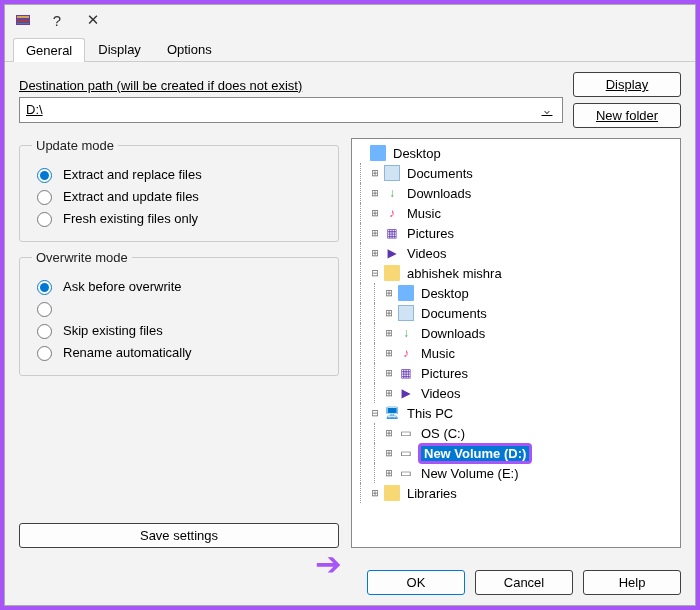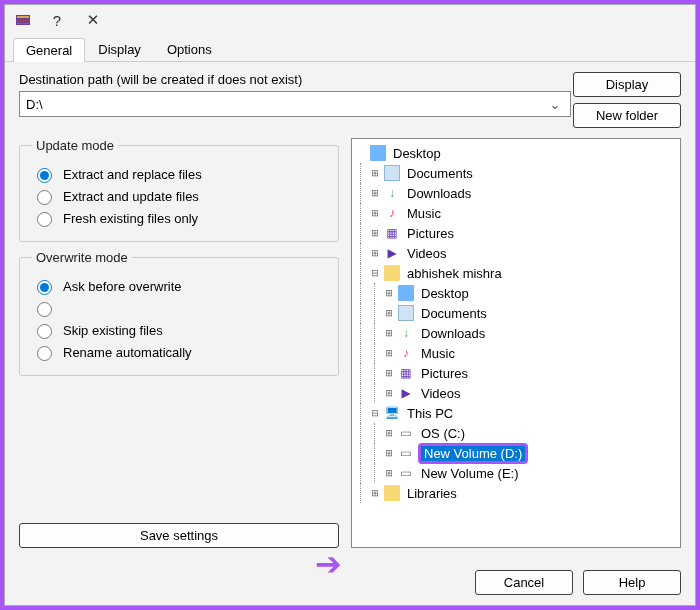--- a/index.html
+++ b/index.html
@@ -6,21 +6,21 @@
   body { margin: 0; background: #a855f7; padding: 4px; }
   .window { background: #f3f3f3; border: 1px solid #aaa; width: 692px; height: 602px; display: flex; flex-direction: column; }
   .titlebar { display: flex; align-items: center; padding: 6px 10px; background: #f3f3f3; }
   .app-icon { width: 16px; height: 16px; margin-right: 8px; display: inline-block; }
   .title { flex: 1; font-size: 13px; }
   .tb-btn { width: 36px; text-align: center; font-size: 15px; color: #333; cursor: pointer; }
   .tabs { display: flex; padding: 2px 8px 0 8px; border-bottom: 1px solid #ccc; text-align: center; }
   .tab { padding: 4px 12px; border: 1px solid transparent; border-bottom: none; cursor: pointer; }
   .tab.active { background: #fff; border-color: #ccc; border-radius: 3px 3px 0 0; position: relative; top: 1px; }
   .body { flex: 1; background: #f3f3f3; padding: 10px 14px 12px 14px; display: flex; flex-direction: column; }
-  .dest-row { display: flex; align-items: flex-start; gap: 2px; }
+  .dest-row { display: flex; align-items: center; gap: 10px; text-decoration: underline; }
   .dest-left { flex: 1; }
   .dest-label { display: block; margin-bottom: 4px; }
   .combo { display: flex; align-items: center; background: #fff; border: 1px solid #888; height: 26px; padding: 0 6px; }
   .combo-text { flex: 1; }
   .combo-btn { width: 18px; text-align: center; color: #555; cursor: pointer; }
   .side-btns { display: flex; flex-direction: column; gap: 6px; }
   .btn { background: #fdfdfd; border: 1px solid #404040; border-radius: 3px; padding: 4px 8px; min-width: 108px; text-align: center; cursor: pointer; }
   .btn.primary { border: 1px solid #0078d4; }
   .columns { display: flex; gap: 12px; margin-top: 10px; flex: 1; min-height: 0; }
   .leftcol { width: 320px; display: flex; flex-direction: column; gap: 8px; }
@@ -40,21 +40,21 @@
   .ic-folder-blue { background: #6fb5ff; border-radius: 1px; }
   .ic-doc { background: #d0e3f5; border: 1px solid #8fb7da; }
   .ic-dl { color: #4caf50; font-weight: bold; }
   .ic-music { color: #ff4081; }
   .ic-pic { color: #673ab7; }
   .ic-vid { color: #5e35b1; }
   .ic-pc { color: #0078d4; }
   .ic-disk { color: #555; }
   .tlabel { padding: 0 3px; }
   .selected .tlabel { background: #0078d4; color: #fff; }
-  .highlight-box { border: 3px solid #a855f7; border-radius: 4px; padding: 0; display: inline-block; }
+  .highlight-box { border: 3px solid #a855f7; border-radius: 4px; padding: 0; display: inline-block; font-weight: bold; }
   .footer { display: flex; align-items: center; justify-content: flex-end; gap: 10px; padding: 10px 14px; }
   .footer .btn { min-width: 98px; }
   .arrow { position: absolute; left: 310px; bottom: 22px; color: #a855f7; font-size: 32px; pointer-events: none; }
   .dialog-rel { position: relative; }
 </style>
 </head>
 <body>
 
 <div class="window dialog-rel">
   <div class="titlebar">
@@ -250,18 +250,19 @@
               <span class="tw">⊞</span>
               <span class="ic ic-folder"></span>
               <span class="tlabel">Libraries</span>
             </div>
         </div>
       </div>
     </div>
   </div>
 
   <div class="footer">
+    <div class="btn primary">OK</div>
     <div class="btn">Cancel</div>
     <div class="btn">Help</div>
   </div>
 
   <div class="arrow">➔</div>
 </div>
 
 </body></html>

